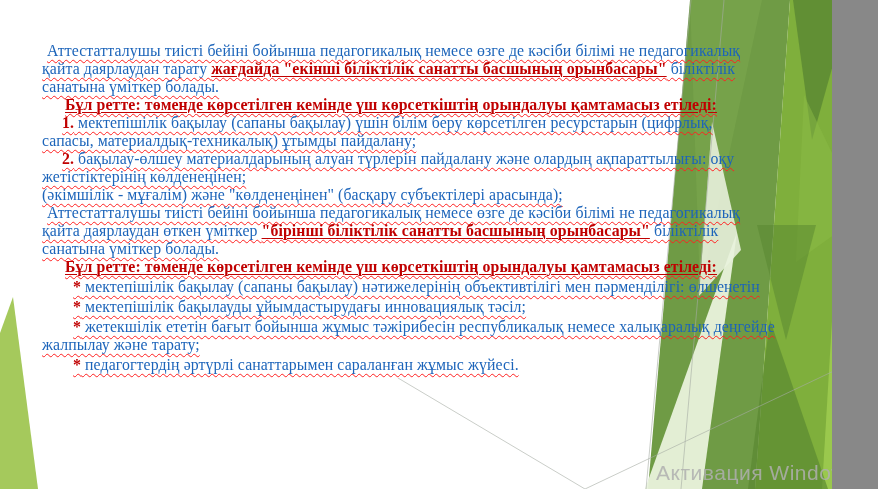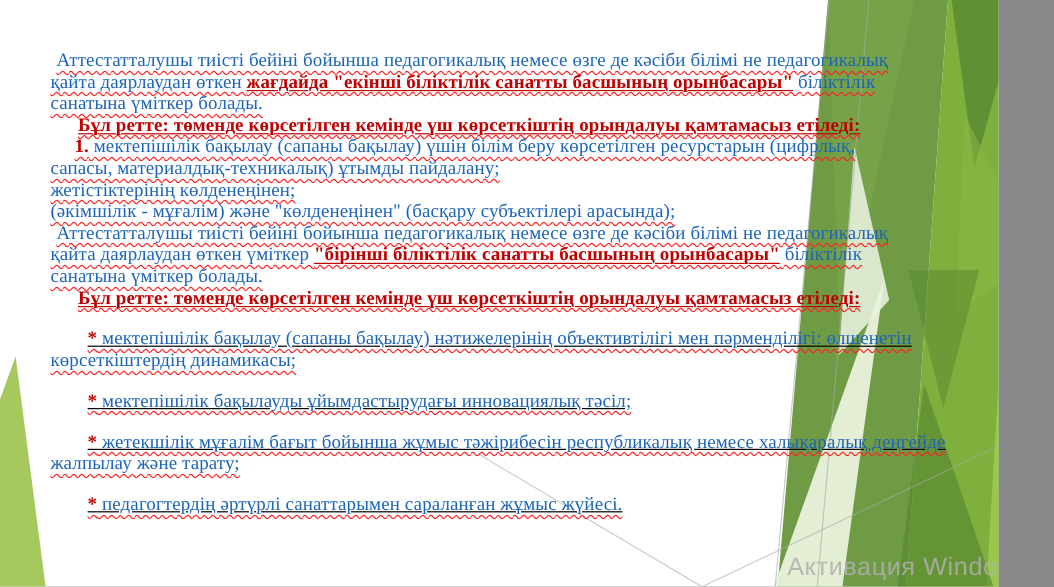--- a/index.html
+++ b/index.html
@@ -21,21 +21,21 @@
     left:42px;top:42px;
     width:830px;
     font-size:15.8px;
     letter-spacing:0.1px;
   }
   .line{
     white-space:pre;
     height:18px;
     line-height:18px;
   }
-  .line.star{margin-top:16px;text-decoration:underline;}
+  .line.star{margin-top:2px;}
   .ind0{padding-left:0;}
   .ind1{padding-left:5px;}
   .ind2{padding-left:20px;}
   .ind3{padding-left:23px;}
   .ind4{padding-left:31px;}
   .seg-blue{color:var(--blue);}
   .seg-red,.seg-head{
     color:var(--dkred);
     font-weight:bold;
     text-decoration:underline solid var(--dkred);
@@ -75,33 +75,33 @@
       <polygon points="737,232 702,489 645,489" fill="#E9F2DC" opacity="0.95"></polygon>
       <polygon points="13,297 38,489 0,489 0,333" fill="#A5C95C" opacity="1"></polygon>
       <line x1="691" y1="0" x2="646" y2="489" stroke="#a6aca4" stroke-width="1" opacity="0.6"></line>
       <line x1="724" y1="0" x2="681" y2="489" stroke="#a6aca4" stroke-width="1" opacity="0.6"></line>
       <line x1="585" y1="489" x2="878" y2="350" stroke="#a6aca4" stroke-width="1" opacity="0.6"></line>
       <line x1="398" y1="378" x2="585" y2="489" stroke="#a6aca4" stroke-width="1" opacity="0.6"></line>
     </svg>
 
   <div class="textblock" id="textblock">
       <div class="line ind1"><span class="seg-blue"><span class="wavy">Аттестатталушы тиісті бейіні бойынша педагогикалық немесе өзге де кәсіби білімі не педагогикалық</span></span></div>
-      <div class="line ind0"><span class="seg-blue"><span class="wavy">қайта даярлаудан өткен </span></span><span class="seg-red"><span class="wavy">жағдайда "екінші біліктілік санатты басшының орынбасары"</span></span><span class="seg-blue"><span class="wavy"> біліктілік</span></span></div>
+      <div class="line ind0"><span class="seg-blue"><span class="wavy">қайта даярлаудан тарату </span></span><span class="seg-red"><span class="wavy">жағдайда "екінші біліктілік санатты басшының орынбасары"</span></span><span class="seg-blue"><span class="wavy"> біліктілік</span></span></div>
       <div class="line ind0"><span class="seg-blue"><span class="wavy">санатына үміткер болады.</span></span></div>
       <div class="line ind3"><span class="seg-head"><span class="wavy">Бұл ретте: төменде көрсетілген кемінде үш көрсеткіштің орындалуы қамтамасыз етіледі:</span></span></div>
       <div class="line ind2"><span class="seg-num"><span class="wavy">1.</span></span><span class="seg-blue"><span class="wavy"> мектепішілік бақылау (сапаны бақылау) үшін білім беру көрсетілген ресурстарын (цифрлық,</span></span></div>
       <div class="line ind0"><span class="seg-blue"><span class="wavy">сапасы, материалдық-техникалық) ұтымды пайдалану;</span></span></div>
+      <div class="line ind2"><span class="seg-num"><span class="wavy">2.</span></span><span class="seg-blue"><span class="wavy"> бақылау-өлшеу материалдарының алуан түрлерін пайдалану және олардың ақпараттылығы: оқу</span></span></div>
       <div class="line ind0"><span class="seg-blue"><span class="wavy">жетістіктерінің көлденеңінен;</span></span></div>
       <div class="line ind0"><span class="seg-blue"><span class="wavy">(әкімшілік - мұғалім) және "көлденеңінен" (басқару субъектілері арасында);</span></span></div>
       <div class="line ind1"><span class="seg-blue"><span class="wavy">Аттестатталушы тиісті бейіні бойынша педагогикалық немесе өзге де кәсіби білімі не педагогикалық</span></span></div>
       <div class="line ind0"><span class="seg-blue"><span class="wavy">қайта даярлаудан өткен үміткер </span></span><span class="seg-red"><span class="wavy">"бірінші біліктілік санатты басшының орынбасары"</span></span><span class="seg-blue"><span class="wavy"> біліктілік</span></span></div>
       <div class="line ind0"><span class="seg-blue"><span class="wavy">санатына үміткер болады.</span></span></div>
       <div class="line ind3"><span class="seg-head"><span class="wavy">Бұл ретте: төменде көрсетілген кемінде үш көрсеткіштің орындалуы қамтамасыз етіледі:</span></span></div>
       <div class="line ind4 star"><span class="seg-num"><span class="wavy">*</span></span><span class="seg-blue"><span class="wavy"> мектепішілік бақылау (сапаны бақылау) нәтижелерінің объективтілігі мен пәрменділігі: өлшенетін</span></span></div>
-      <div class="line ind0"><span class="seg-blue"><span class="wavy">көрсеткіштердің динамикасы;</span></span></div>
       <div class="line ind4 star"><span class="seg-num"><span class="wavy">*</span></span><span class="seg-blue"><span class="wavy"> мектепішілік бақылауды ұйымдастырудағы инновациялық тәсіл;</span></span></div>
-      <div class="line ind4 star"><span class="seg-num"><span class="wavy">*</span></span><span class="seg-blue"><span class="wavy"> жетекшілік мұғалім бағыт бойынша жұмыс тәжірибесін республикалық немесе халықаралық деңгейде</span></span></div>
+      <div class="line ind4 star"><span class="seg-num"><span class="wavy">*</span></span><span class="seg-blue"><span class="wavy"> жетекшілік ететін бағыт бойынша жұмыс тәжірибесін республикалық немесе халықаралық деңгейде</span></span></div>
       <div class="line ind0"><span class="seg-blue"><span class="wavy">жалпылау және тарату;</span></span></div>
       <div class="line ind4 star"><span class="seg-num"><span class="wavy">*</span></span><span class="seg-blue"><span class="wavy"> педагогтердің әртүрлі санаттарымен сараланған жұмыс жүйесі.</span></span></div>
     </div>
 
   <div class="watermark">Активация Windows</div>
 </div>
 
 </body></html>

